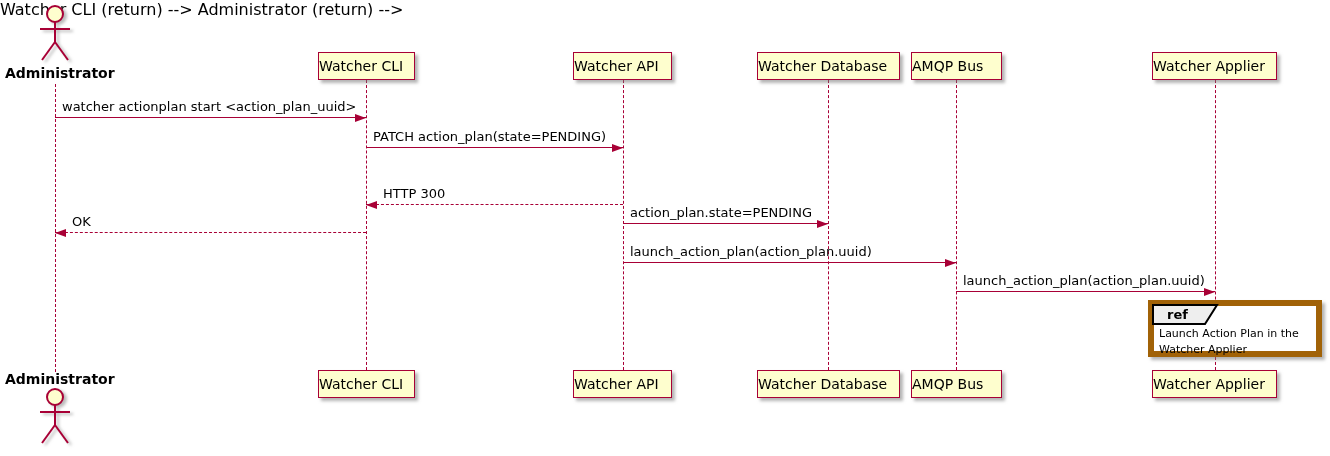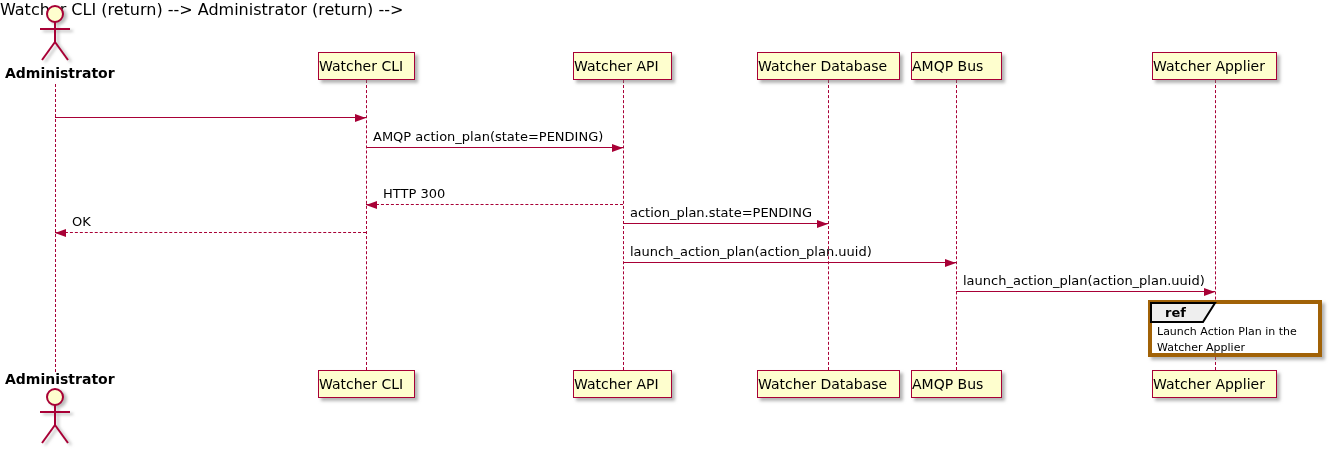--- a/index.html
+++ b/index.html
@@ -28,21 +28,21 @@
   .msg .head-r{position:absolute;right:0;bottom:-4px;width:0;height:0;
     border-left:11px solid #A80036;border-top:4px solid transparent;border-bottom:4px solid transparent;}
   .msg .head-l{position:absolute;left:0;bottom:-4px;width:0;height:0;
     border-right:11px solid #A80036;border-top:4px solid transparent;border-bottom:4px solid transparent;}
   .msg .lbl{position:absolute;bottom:4px;font-size:13px;white-space:nowrap;}
   .msg .lbl.src{left:7px;}
   .msg .lbl.dst{left:17px;}
   
   .refbox{
     position:absolute;left:1148px;top:300px;width:174px;height:57px;box-sizing:border-box;
-    background:#ffffff;border:4px solid #a16207;z-index:4;
+    background:#ffffff;border:6px solid #a16207;z-index:4;
     box-shadow:3px 3px 3px rgba(120,120,120,0.55);
   }
   .refbox .tab{position:absolute;left:-2px;top:-2px;}
   .refbox .kw{position:absolute;left:13px;top:1px;font-size:13px;font-weight:bold;z-index:5;}
   .refbox .body{position:absolute;left:5px;top:20px;font-size:11px;line-height:16px;white-space:nowrap;}
 </style>
 </head>
 <body>
 
 <div class="canvas">
@@ -104,27 +104,28 @@
     </div>
   <div class="pbox" style="left:911px;top:370px;width:91px;">
       <span>AMQP Bus</span>
     </div>
   <div class="pbox" style="left:1152px;top:370px;width:125px;">
       <span>Watcher Applier</span>
     </div>
 
   
   <div class="msg" style="left:55px;top:100px;width:311px;">
+    <span class="lbl src">watcher actionplan start &lt;action_plan_uuid&gt;</span>
     <div class="line"></div>
     <div class="head-r"></div>
   </div>
 
   
   <div class="msg" style="left:366px;top:130px;width:257px;">
-    <span class="lbl src">AMQP action_plan(state=PENDING)</span>
+    <span class="lbl src">PATCH action_plan(state=PENDING)</span>
     <div class="line"></div>
     <div class="head-r"></div>
   </div>
 
   
   <div class="msg" style="left:623px;top:158px;width:205px;margin-top:48px;">
     <span class="lbl src">action_plan.state=PENDING</span>
     <div class="line"></div>
     <div class="head-r"></div>
   </div>

